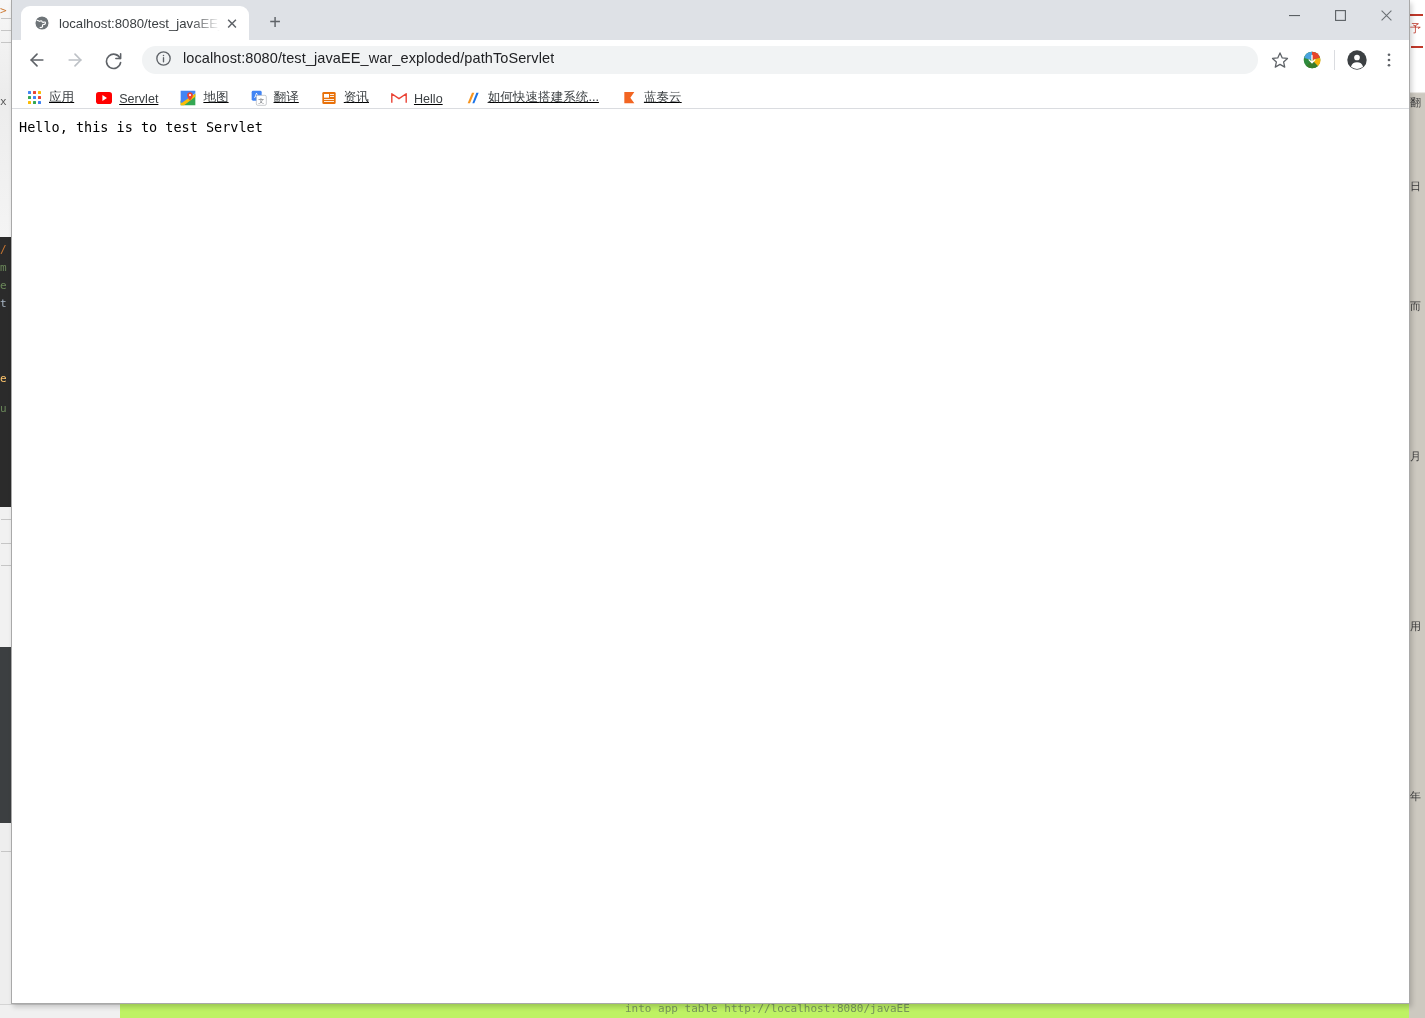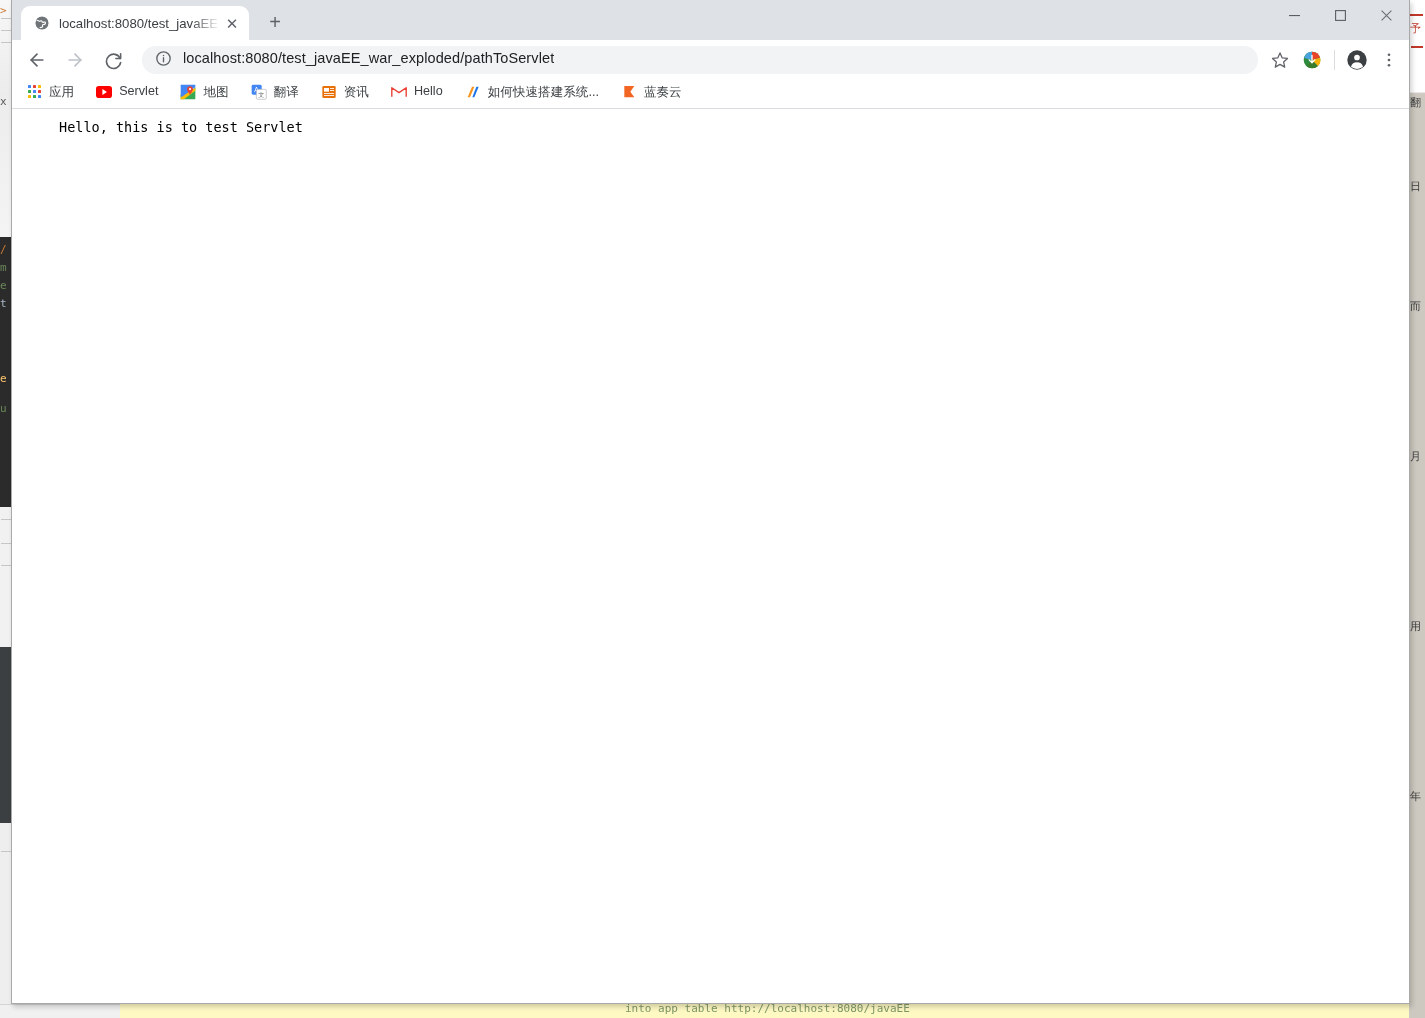--- a/index.html
+++ b/index.html
@@ -44,21 +44,21 @@
   .bg-right .rline {
     position: absolute; right: 2px; height: 2px; background: #c0392b;
   }
   .bg-right .rglyph {
     position: absolute; right: 0px; width: 15px;
     font-family: "DejaVu Sans", sans-serif; font-size: 11px;
     line-height: 13px; color: #3a3a3a; white-space: nowrap; overflow: hidden;
   }
   .bg-bottom-code {
     position: absolute; left: 120px; bottom: 0; right: 16px; height: 14px;
-    background: #fef9c3; overflow: hidden;
+    background: #bef264; overflow: hidden;
   }
   .bg-bottom-code .ln {
     position: absolute; left: 505px; top: -2px;
     font-family: "DejaVu Sans Mono", monospace; font-size: 11px;
     color: #6a8759; white-space: nowrap; opacity: .85;
   }
   .bg-bottom-strip {
     position: absolute; left: 0; bottom: 0; width: 122px; height: 14px;
     background: #f0f0f0; border-top: 1px solid #d4d4d4;
   }
@@ -146,32 +146,32 @@
   }
   .tb-sep { width: 1px; height: 20px; background: #dadce0; margin: 0 6px; }
 
   
   .bookmarks {
     height: 28px; background: #ffffff;
     display: flex; align-items: center; padding-left: 14px;
     border-bottom: 1px solid #dadce0;
   }
   .bm {
-    display: flex; align-items: flex-start; height: 22px;
-    padding: 0 8px 0 0; margin-right: 14px; white-space: nowrap;
+    display: flex; align-items: flex-end; height: 22px;
+    padding: 0 8px 0 0; margin-right: 14px; white-space: nowrap; text-decoration: underline;
   }
   .bm .bm-ico {
     width: 16px; height: 16px; flex: 0 0 16px; margin-right: 7px;
     display: flex; align-items: center; justify-content: center;
   }
   .bm .bm-label { font-size: 12.6px; color: #3c4043; }
 
   
   .viewport {
-    flex: 1 1 auto; background: #ffffff; position: relative; overflow: hidden; margin-left: 40px;
+    flex: 1 1 auto; background: #ffffff; position: relative; overflow: hidden;
   }
   .page-text {
     position: absolute; left: 7px; top: 10px;
     font-family: "DejaVu Sans Mono", "Liberation Mono", monospace;
     font-size: 13.5px; color: #000000; white-space: pre;
   }
 
   
   .appgrid { display: grid; grid-template-columns: repeat(3,3px);
     grid-template-rows: repeat(3,3px); gap: 2px; }

